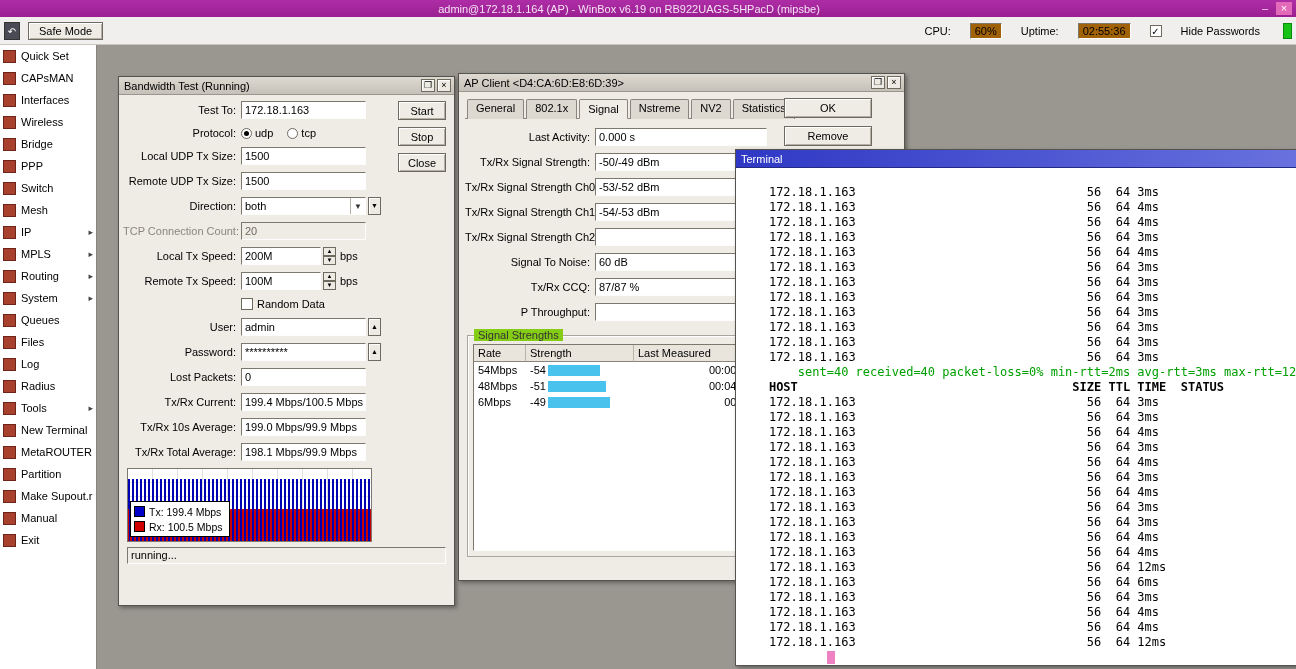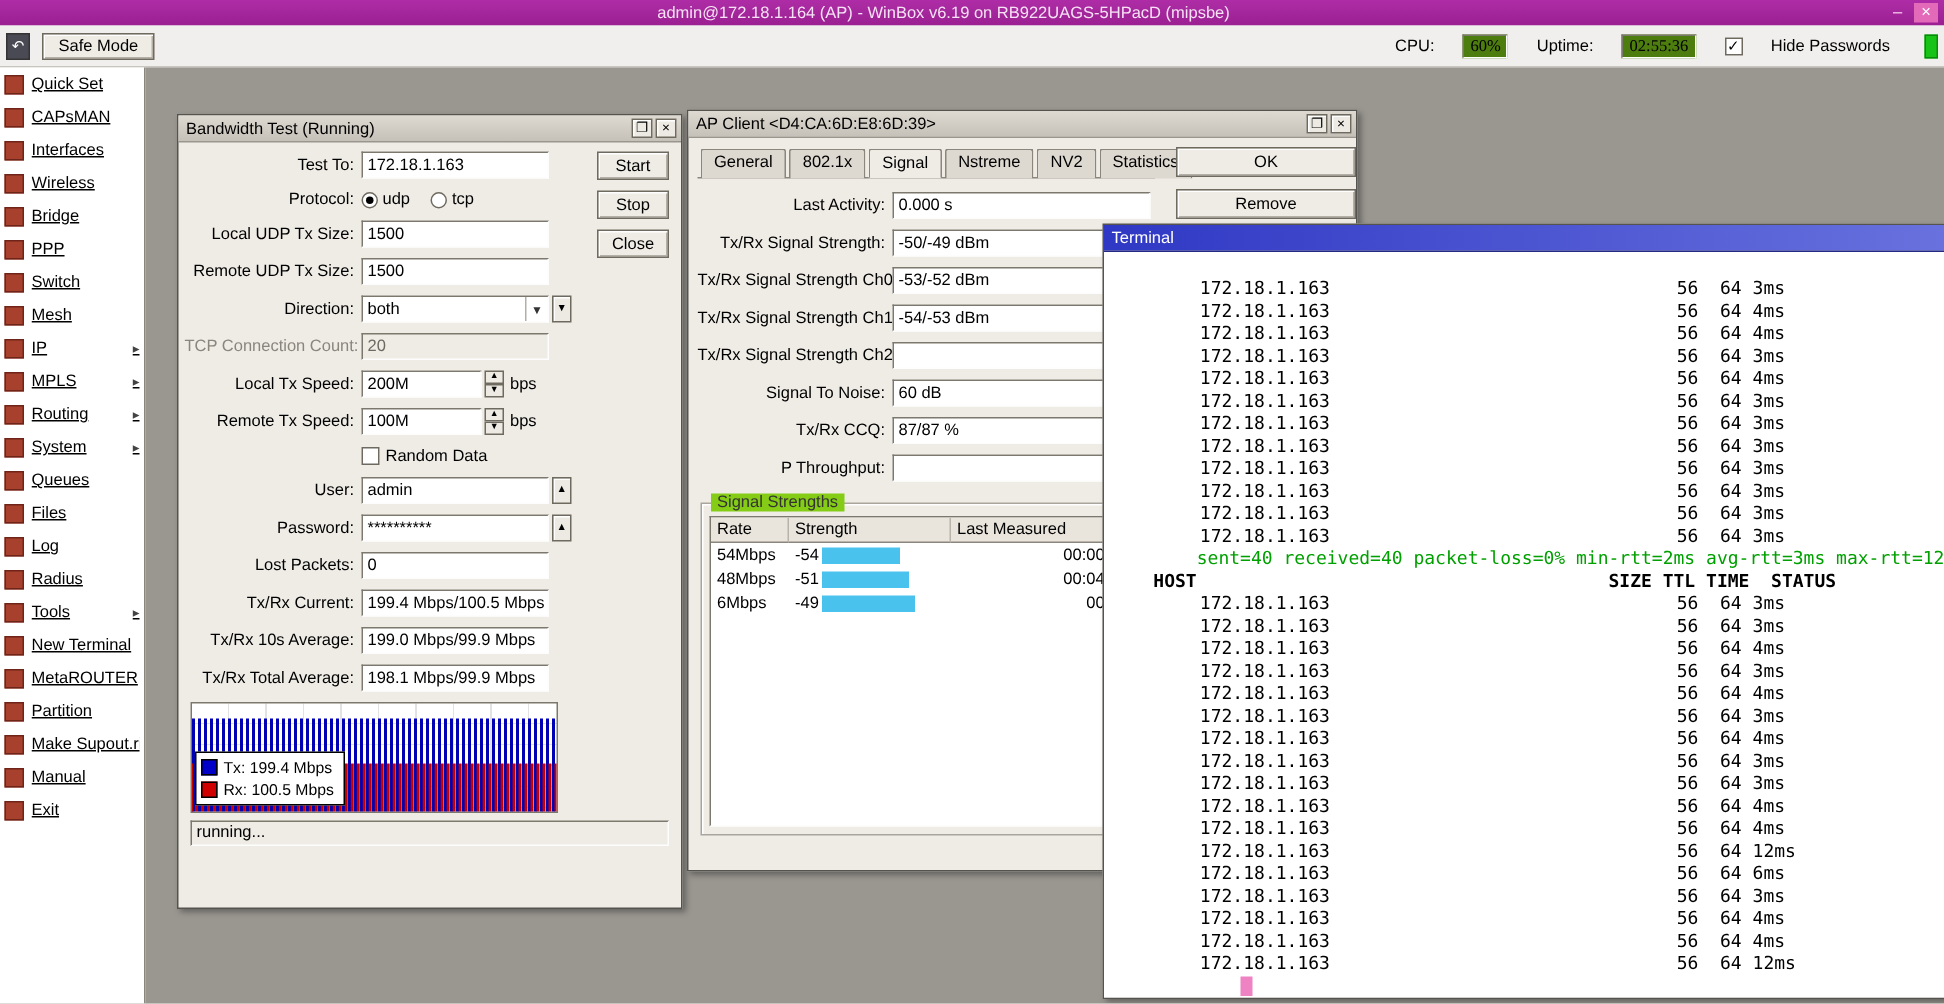--- a/index.html
+++ b/index.html
@@ -11,26 +11,26 @@
   .titlebar { height:17px; background:linear-gradient(#AE2DA6,#9A1F92); color:#F6E2F4; display:flex; align-items:center; padding:0 4px; flex:0 0 auto; }
   .titlebar .ttext { flex:1; text-align:center; font-size:11px; }
   .tb-btn { width:16px; height:13px; text-align:center; line-height:12px; font-size:11px; color:#FFD9F5; margin-left:3px; cursor:default; }
   .tb-btn.close { background:#E36AB8; color:#FFF; }
 
   
   .toolbar { height:28px; background:#F0EFED; border-bottom:1px solid #C9C6C0; display:flex; align-items:center; padding:0 4px; flex:0 0 auto; }
   .undo-btn { width:16px; height:18px; background:#4A4A55; color:#fff; font-size:10px; line-height:17px; text-align:center; margin-right:8px; border:1px solid #333; }
   .btn { background:#EFECE6; border:1px solid #6E6A60; box-shadow:inset 1px 1px 0 #FFF, inset -1px -1px 0 #B4B0A8; font-size:11px; padding:2px 10px; cursor:default; }
   .tb-right { margin-left:auto; display:flex; align-items:center; gap:19px; }
-  .sunkbox { background:#4d7c0f; border:1px solid; border-color:#7C786E #FDFDFD #FDFDFD #7C786E; padding:1px 4px; font-size:11px;font-family:Liberation Serif, serif; }
+  .sunkbox { background:#a16207; border:1px solid; border-color:#7C786E #FDFDFD #FDFDFD #7C786E; padding:1px 4px; font-size:11px; }
   .chk { width:12px; height:12px; background:#FFF; border:1px solid #6E6A60; font-size:10px; line-height:11px; text-align:center; }
   .conn-ind { width:9px; height:16px; background:#17C317; border:1px solid #0A8A0A; margin-left:4px; }
 
   
-  .workspace { flex:1; display:flex; min-height:0;text-decoration:underline; }
+  .workspace { flex:1; display:flex; min-height:0; }
   .sidebar { width:97px; background:#FFF; border-right:1px solid #8A867E; overflow:hidden; }
   .side-item { height:22px; display:flex; align-items:center; padding:0 3px; cursor:default; }
   .side-ico { width:13px; height:13px; background:#A8402E; border:1px solid #6E2418; margin-right:5px; flex:0 0 auto; }
   .side-label { flex:1; white-space:nowrap; overflow:hidden; }
   .side-arrow { color:#444; font-size:9px; }
   .mdi { flex:1; position:relative; background:#9A9791; overflow:hidden; }
 
   
   .window { position:absolute; background:#EFECE6; border:1px solid #55534E; box-shadow:2px 2px 4px rgba(0,0,0,.35); }
   .wtitle { height:18px; display:flex; align-items:center; padding:0 3px 0 5px; font-size:11px; background:linear-gradient(#DED9D1,#C6C1B8); border-bottom:1px solid #9A968E; }
@@ -69,37 +69,37 @@
 
   
   .ap-win { left:361px; top:28px; width:447px; height:508px; z-index:2; }
   .ap-body { position:relative; padding:6px 4px 0 6px; }
   .tabstrip { display:flex; margin-bottom:9px; border-bottom:1px solid #8A867E; padding-left:2px; }
   .tab { padding:2px 8px 3px 8px; background:#DDD8D0; border:1px solid #8A867E; border-bottom:none; border-radius:2px 2px 0 0; margin-right:2px; position:relative; top:1px; font-size:11px; }
   .tab.active { background:#EFECE6; border-bottom:1px solid #EFECE6; top:1px; padding-top:3px; }
   .ap-body .flabel { width:130px; }
   .ap-body .field { width:172px; }
   .ap-side { position:absolute; top:6px; right:8px; width:112px; }
-  .ap-side .btn { display:block; width:120px; height:20px; padding:0; margin-bottom:8px; text-align:center; }
+  .ap-side .btn { display:block; width:88px; height:20px; padding:0; margin-bottom:8px; text-align:center; }
   .groupbox { position:relative; margin:14px 120px 0 2px; border:1px solid #A9A59D; box-shadow:1px 1px 0 #FFF inset; height:222px; padding:8px 5px 5px 5px; }
   .group-label { position:absolute; top:-7px; left:6px; background:#84cc16; padding:0 4px; color:#333; font-size:11px; }
   .sigtable { background:#FFF; border:1px solid; border-color:#7C786E #FDFDFD #FDFDFD #7C786E; height:100%; overflow:hidden; font-size:11px; }
   .sighead, .sigrow { display:flex; height:17px; align-items:center; }
   .sighead span { background:#E9E5DD; border-right:1px solid #B8B4AC; border-bottom:1px solid #8A867E; padding:0 4px; height:17px; line-height:16px; }
   .sigrow { height:16px; }
   .c-rate { width:52px; padding:0 4px; flex:0 0 auto; }
   .c-str { width:108px; flex:0 0 auto; display:flex; align-items:center; padding:0 4px; gap:2px; }
   .c-last { flex:1; text-align:right; padding:0 6px; }
   .str-bar { height:11px; background:#4AC2EE; display:inline-block; }
 
   
   .term-win { left:638px; top:104px; width:580px; height:517px; z-index:3; }
   .term-body { background:#FFF; height:497px; overflow:hidden; padding:3px 0 0 4px; font-family:"DejaVu Sans Mono", monospace; font-size:12px; }
   .tline { height:15px; white-space:pre; }
-  .tl.ping { color:#000;margin-left:31px; }
+  .tl.ping { color:#000; }
   .tl.summary { color:#00A000; }
   .tl.header { color:#000; font-weight:bold; }
   .cursor { display:inline-block; width:8px; height:13px; background:#EE82C2; vertical-align:middle; }
 </style>
 </head>
 <body>
 
 <div class="app">
 
   <div class="titlebar">

